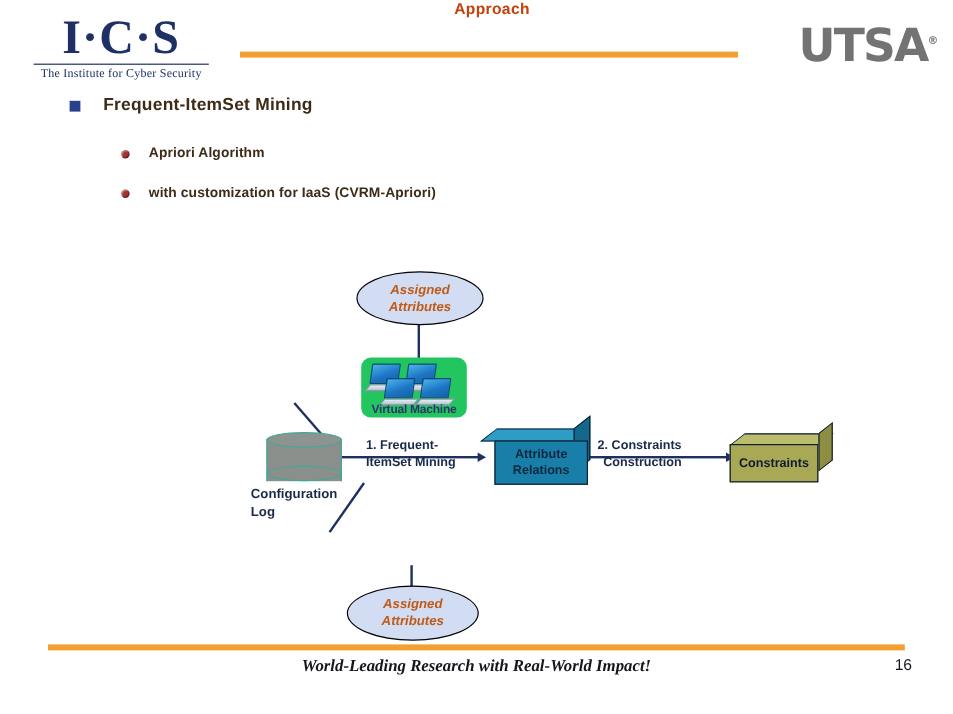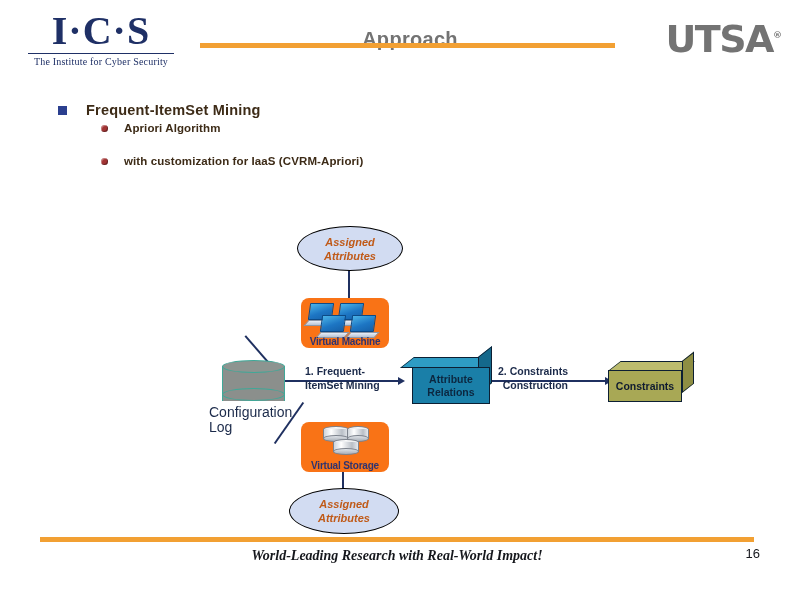--- a/index.html
+++ b/index.html
@@ -61,42 +61,42 @@
   }
   #utsa-logo .reg {
     font-size: 9px;
     vertical-align: super;
     letter-spacing: 0;
   }
 
   #page-title {
     position: absolute;
     left: 250px;
-    top: 28px;
+    top: 0;
     width: 320px;
     text-align: center;
-    font-size: 20px;
-    font-weight: bold;
-    color: #737373;
+    font-size: 13px;
+    font-weight: bold;
+    color: #c2410c;
     letter-spacing: 0.3px;
   }
   #title-rule {
     position: absolute;
     left: 200px;
     top: 43px;
     width: 415px;
     height: 5px;
     background: #f2a033;
   }
 
   
   .bullet-l1 {
     position: absolute;
     left: 58px;
-    top: 102px;
+    top: 80px;
     display: flex;
     align-items: center;
   }
   .sq-marker {
     width: 9px;
     height: 9px;
     background: #2b3f8f;
     margin-right: 19px;
     flex: 0 0 auto;
   }
@@ -160,21 +160,21 @@
     font-style: italic;
     color: #c05a18;
     line-height: 14px;
     white-space: nowrap;
   }
   #ellipse-top    { left: 297px; top: 226px; width: 104px; height: 43px; }
   #ellipse-bottom { left: 289px; top: 488px; width: 108px; height: 44px; }
 
   .vbox {
     position: absolute;
-    background: #f97316;
+    background: #22c55e;
     border-radius: 8px;
     overflow: hidden;
   }
   .vbox .vlabel {
     position: absolute;
     bottom: 1px;
     left: 0;
     right: 0;
     text-align: center;
     font-size: 10px;
@@ -295,22 +295,22 @@
     line-height: 14px;
     white-space: nowrap;
   }
   #step1-label { left: 305px; top: 364px; }
   #step2-label { left: 498px; top: 364px; text-align: right; }
 
   #cfg-label {
     position: absolute;
     left: 209px;
     top: 405px;
-    font-size: 14px;
-    font-weight: normal;
+    font-size: 11px;
+    font-weight: bold;
     color: #1b2a4a;
     line-height: 15px;
     white-space: nowrap;
   }
 
   
   .arrowhead {
     position: absolute;
     width: 0; height: 0;
     border-top: 4px solid transparent;
@@ -449,38 +449,20 @@
   </div>
 
   <div class="cube3d" id="constr-cube">
     <div class="face top"></div>
     <div class="face side"></div>
     <div class="face front">
       <div class="lbl">Constraints</div>
     </div>
   </div>
 
-  <div class="vbox" id="vs-box">
-    <div class="disk" style="left:22px; top:4px;  width:26px;">
-        <div class="top"></div>
-        <div class="body"></div>
-        <div class="bot"></div>
-      </div>
-    <div class="disk" style="left:46px; top:4px;  width:22px;">
-        <div class="top"></div>
-        <div class="body"></div>
-        <div class="bot"></div>
-      </div>
-    <div class="disk" style="left:32px; top:17px; width:26px;">
-        <div class="top"></div>
-        <div class="body"></div>
-        <div class="bot"></div>
-      </div>
-    <div class="vlabel">Virtual Storage</div>
-  </div>
 
   <div class="ellipse" id="ellipse-bottom">
     <div class="l">Assigned</div>
     <div class="l">Attributes</div>
   </div>
 
 </div>
 
 <div id="footer-rule"></div>
 <div id="footer-text">World-Leading Research with Real-World Impact!</div>

